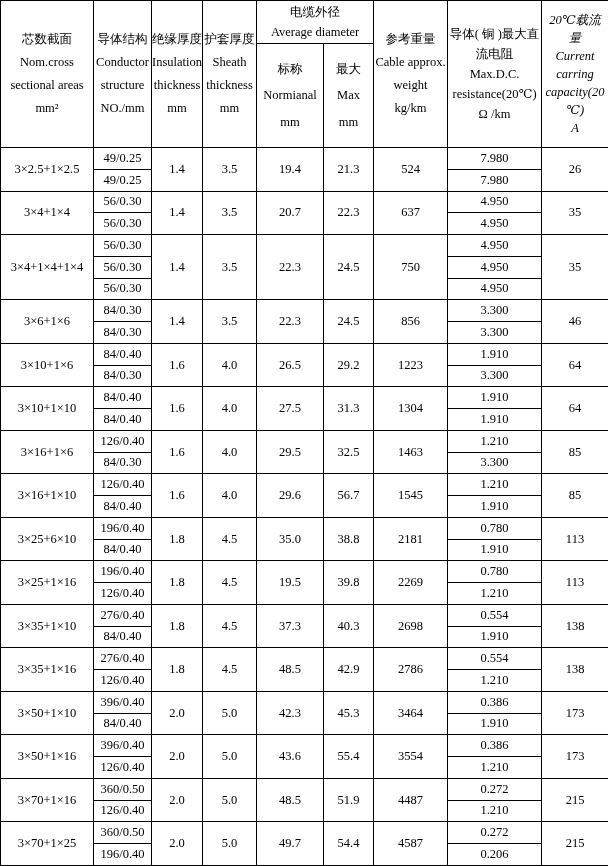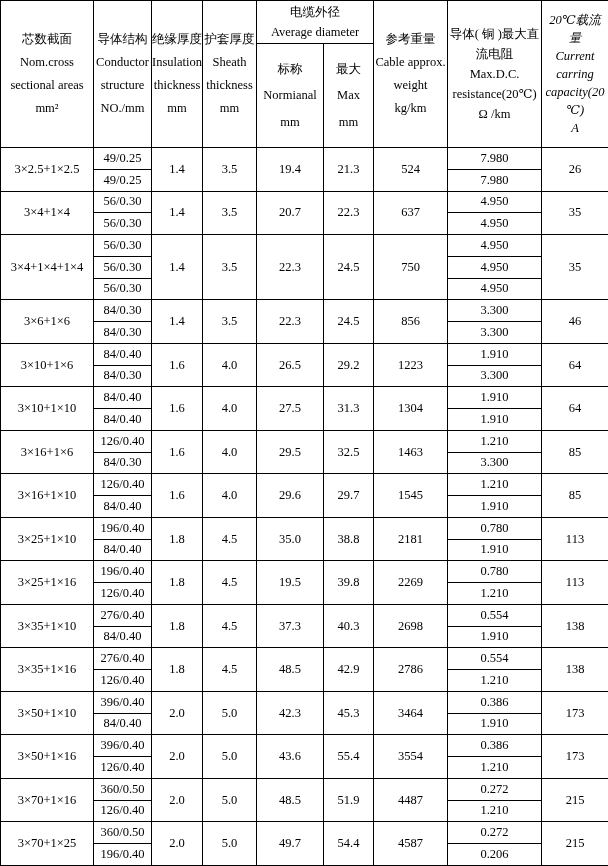--- a/index.html
+++ b/index.html
@@ -216,31 +216,31 @@
       <tr>
         <td>84/0.30</td>
         <td>3.300</td>
       </tr>
       <tr>
         <td rowspan="2">3×16+1×10</td>
         <td>126/0.40</td>
         <td rowspan="2">1.6</td>
         <td rowspan="2">4.0</td>
         <td rowspan="2">29.6</td>
-        <td rowspan="2">29.7</td>
+        <td rowspan="2">56.7</td>
         <td rowspan="2">1545</td>
         <td>1.210</td>
         <td rowspan="2">85</td>
       </tr>
       <tr>
         <td>84/0.40</td>
         <td>1.910</td>
       </tr>
       <tr>
-        <td rowspan="2">3×25+1×10</td>
+        <td rowspan="2">3×25+6×10</td>
         <td>196/0.40</td>
         <td rowspan="2">1.8</td>
         <td rowspan="2">4.5</td>
         <td rowspan="2">35.0</td>
         <td rowspan="2">38.8</td>
         <td rowspan="2">2181</td>
         <td>0.780</td>
         <td rowspan="2">113</td>
       </tr>
       <tr>

